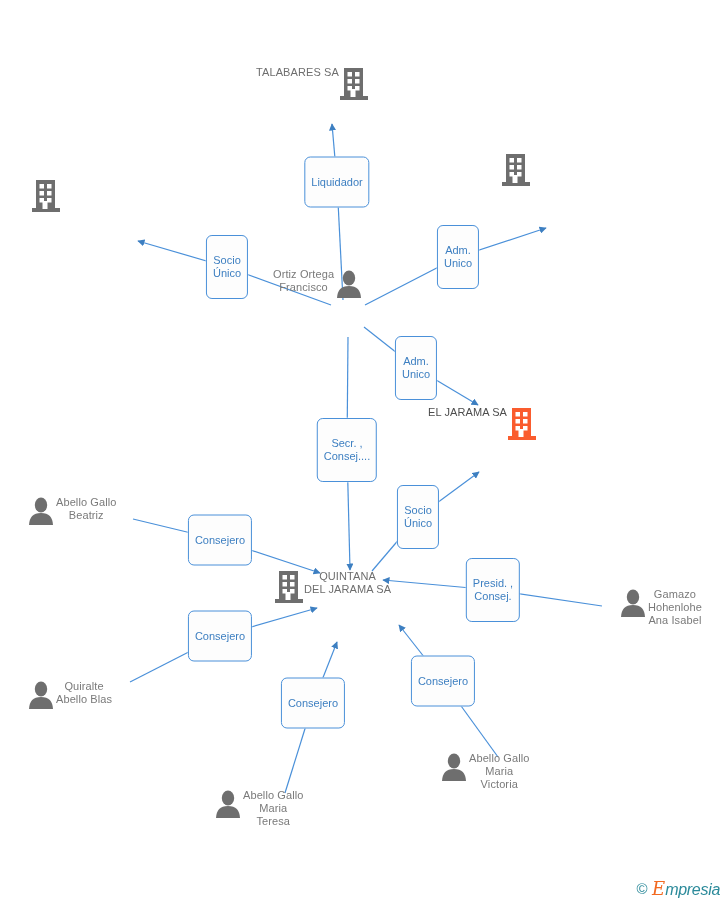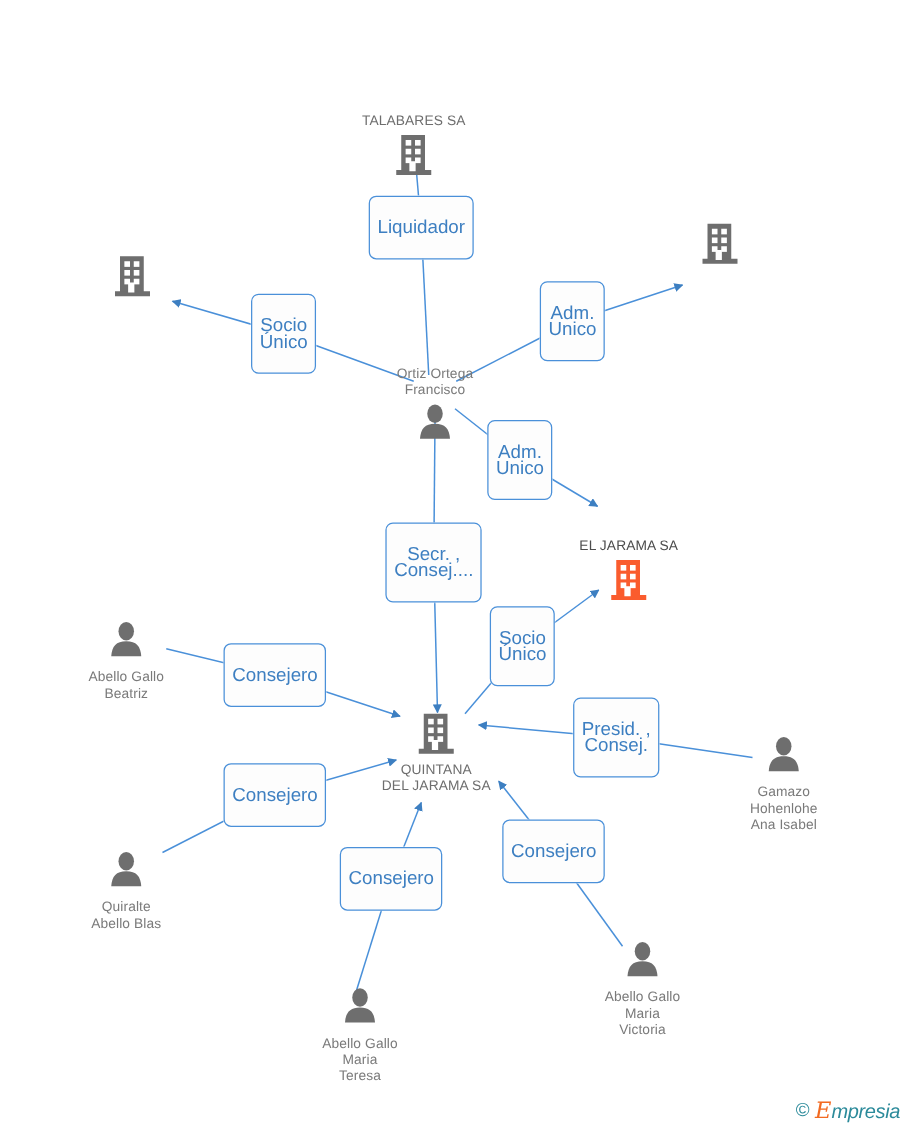--- a/index.html
+++ b/index.html
@@ -42,33 +42,33 @@
     display: block;
     font-size: 11px;
     line-height: 13px;
     color: #7a7a7a;
     white-space: pre-line;
     letter-spacing: 0.1px;
   }
   .node.company .label { color: #6e6e6e; }
   .node.highlight .label { color: #4d4d4d; font-weight: normal; }
   .node.label-above .icon-wrap { order: 2; }
-  .node.label-above { display: flex; flex-direction: column; margin-top: 25px; }
+  .node.label-above { display: flex; flex-direction: row; }
   .node.label-above .label { order: 1; margin-bottom: 2px; }
-  .node.label-below { display: flex; flex-direction: column; }
+  .node.label-below { display: flex; flex-direction: row; }
   .node.label-below .label { order: 2; margin-top: 1px; }
 
   .edge-label {
     position: absolute;
     box-sizing: border-box;
     background: #fdfdfd;
     border: 1.3px solid #4a90d9;
     border-radius: 6px;
     color: #3d7fc1;
-    font-size: 15px;
+    font-size: 11px;
     line-height: 13px;
     text-align: center;
     padding: 18px 6px;
     white-space: pre-line;
     transform: translate(-50%, -50%);
     cursor: pointer;
     box-shadow: 0 0 0 0.5px rgba(255,255,255,0.6);
   }
 
   .watermark {

